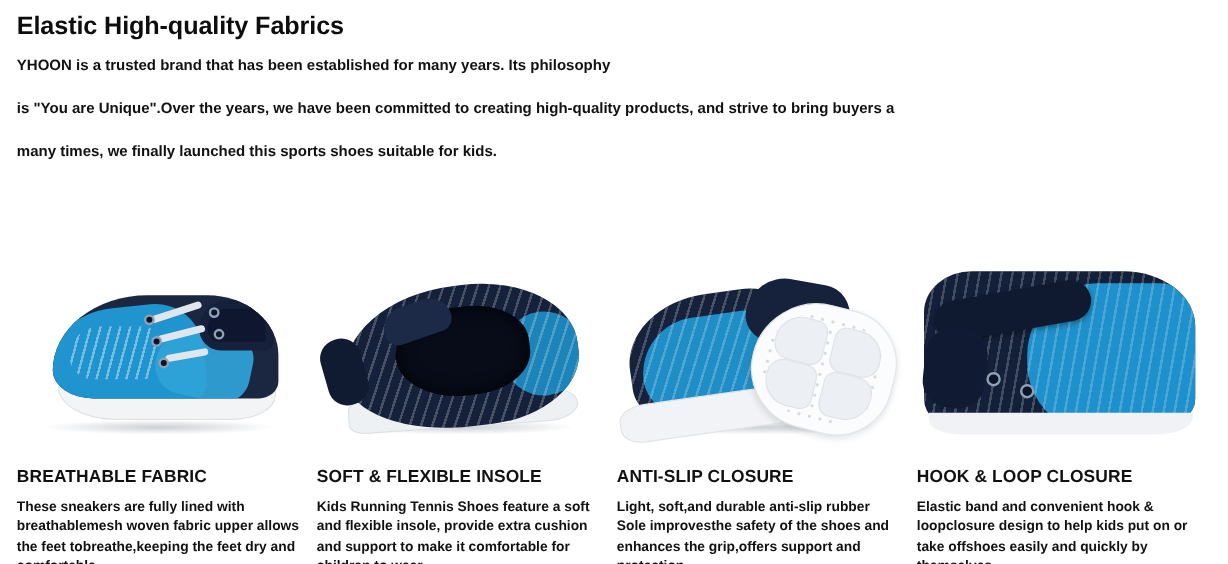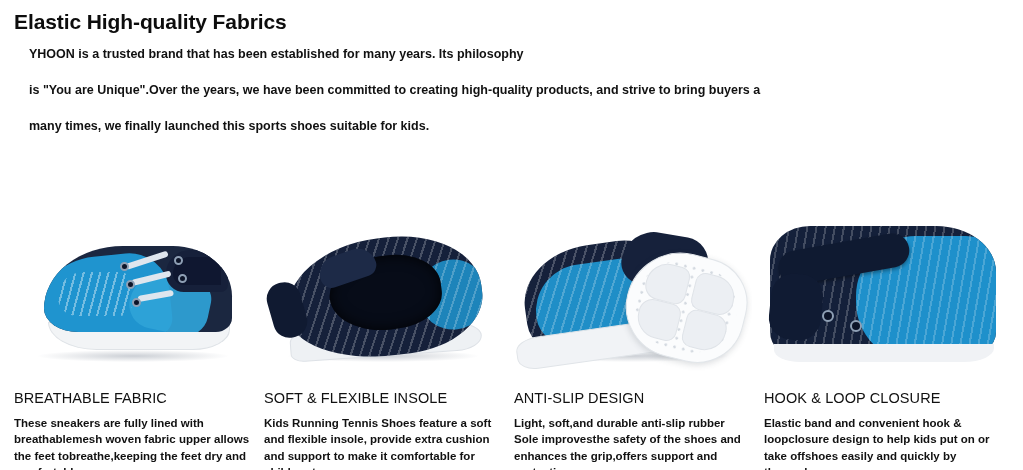--- a/index.html
+++ b/index.html
@@ -23,21 +23,20 @@
   }
   .page-title {
     font-size: 21px;
     font-weight: bold;
     letter-spacing: -0.1px;
     margin: 10px 0 0 0;
     color: #0d0d0d;
   }
   .intro {
     margin-top: 14px;
-    margin-left: 15px;
   }
   .intro p {
     margin: 0 0 22px 0;
     font-size: 12.5px;
     font-weight: bold;
     color: #111111;
     line-height: 1.1;
   }
   .cards {
     position: absolute;
@@ -54,21 +53,21 @@
   .card-img {
     position: relative;
     width: 238px;
     height: 168px;
     overflow: hidden;
     background: #ffffff;
   }
   .card-title {
     margin-top: 14px;
     font-size: 14.5px;
-    font-weight: normal;
+    font-weight: bold;
     color: #111111;
     letter-spacing: 0.1px;
   }
   .card-desc {
     margin-top: 9px;
     font-size: 11.5px;
     font-weight: bold;
     line-height: 1.42;
     color: #111111;
   }
@@ -433,21 +432,21 @@
           <div class="s3-heelcap"></div>
           <div class="s3-outsole">
             <div class="s3-outsole-dots"></div>
             <div class="s3-pad" style="left:14px; top:14px; width:40px; height:36px; border-radius:22px 10px 10px 14px;"></div>
             <div class="s3-pad" style="right:14px; top:14px; width:40px; height:36px; border-radius:10px 22px 14px 10px;"></div>
             <div class="s3-pad" style="left:14px; bottom:14px; width:40px; height:36px; border-radius:14px 10px 10px 22px;"></div>
             <div class="s3-pad" style="right:14px; bottom:14px; width:40px; height:36px; border-radius:10px 14px 22px 10px;"></div>
           </div>
         </div>
       </div>
-      <div class="card-title">ANTI-SLIP DESIGN</div>
+      <div class="card-title">ANTI-SLIP CLOSURE</div>
       <div class="card-desc">Light, soft,and durable anti-slip rubber Sole improvesthe safety of the shoes and enhances the grip,offers support and protection</div>
     </div>
 
     <div class="card">
       <div class="card-img">
         <div class="shoe-stage">
           <div class="shadow"></div>
           <div class="s4-body">
             <div class="s4-blue"></div>
             <div class="s4-knit"></div>

